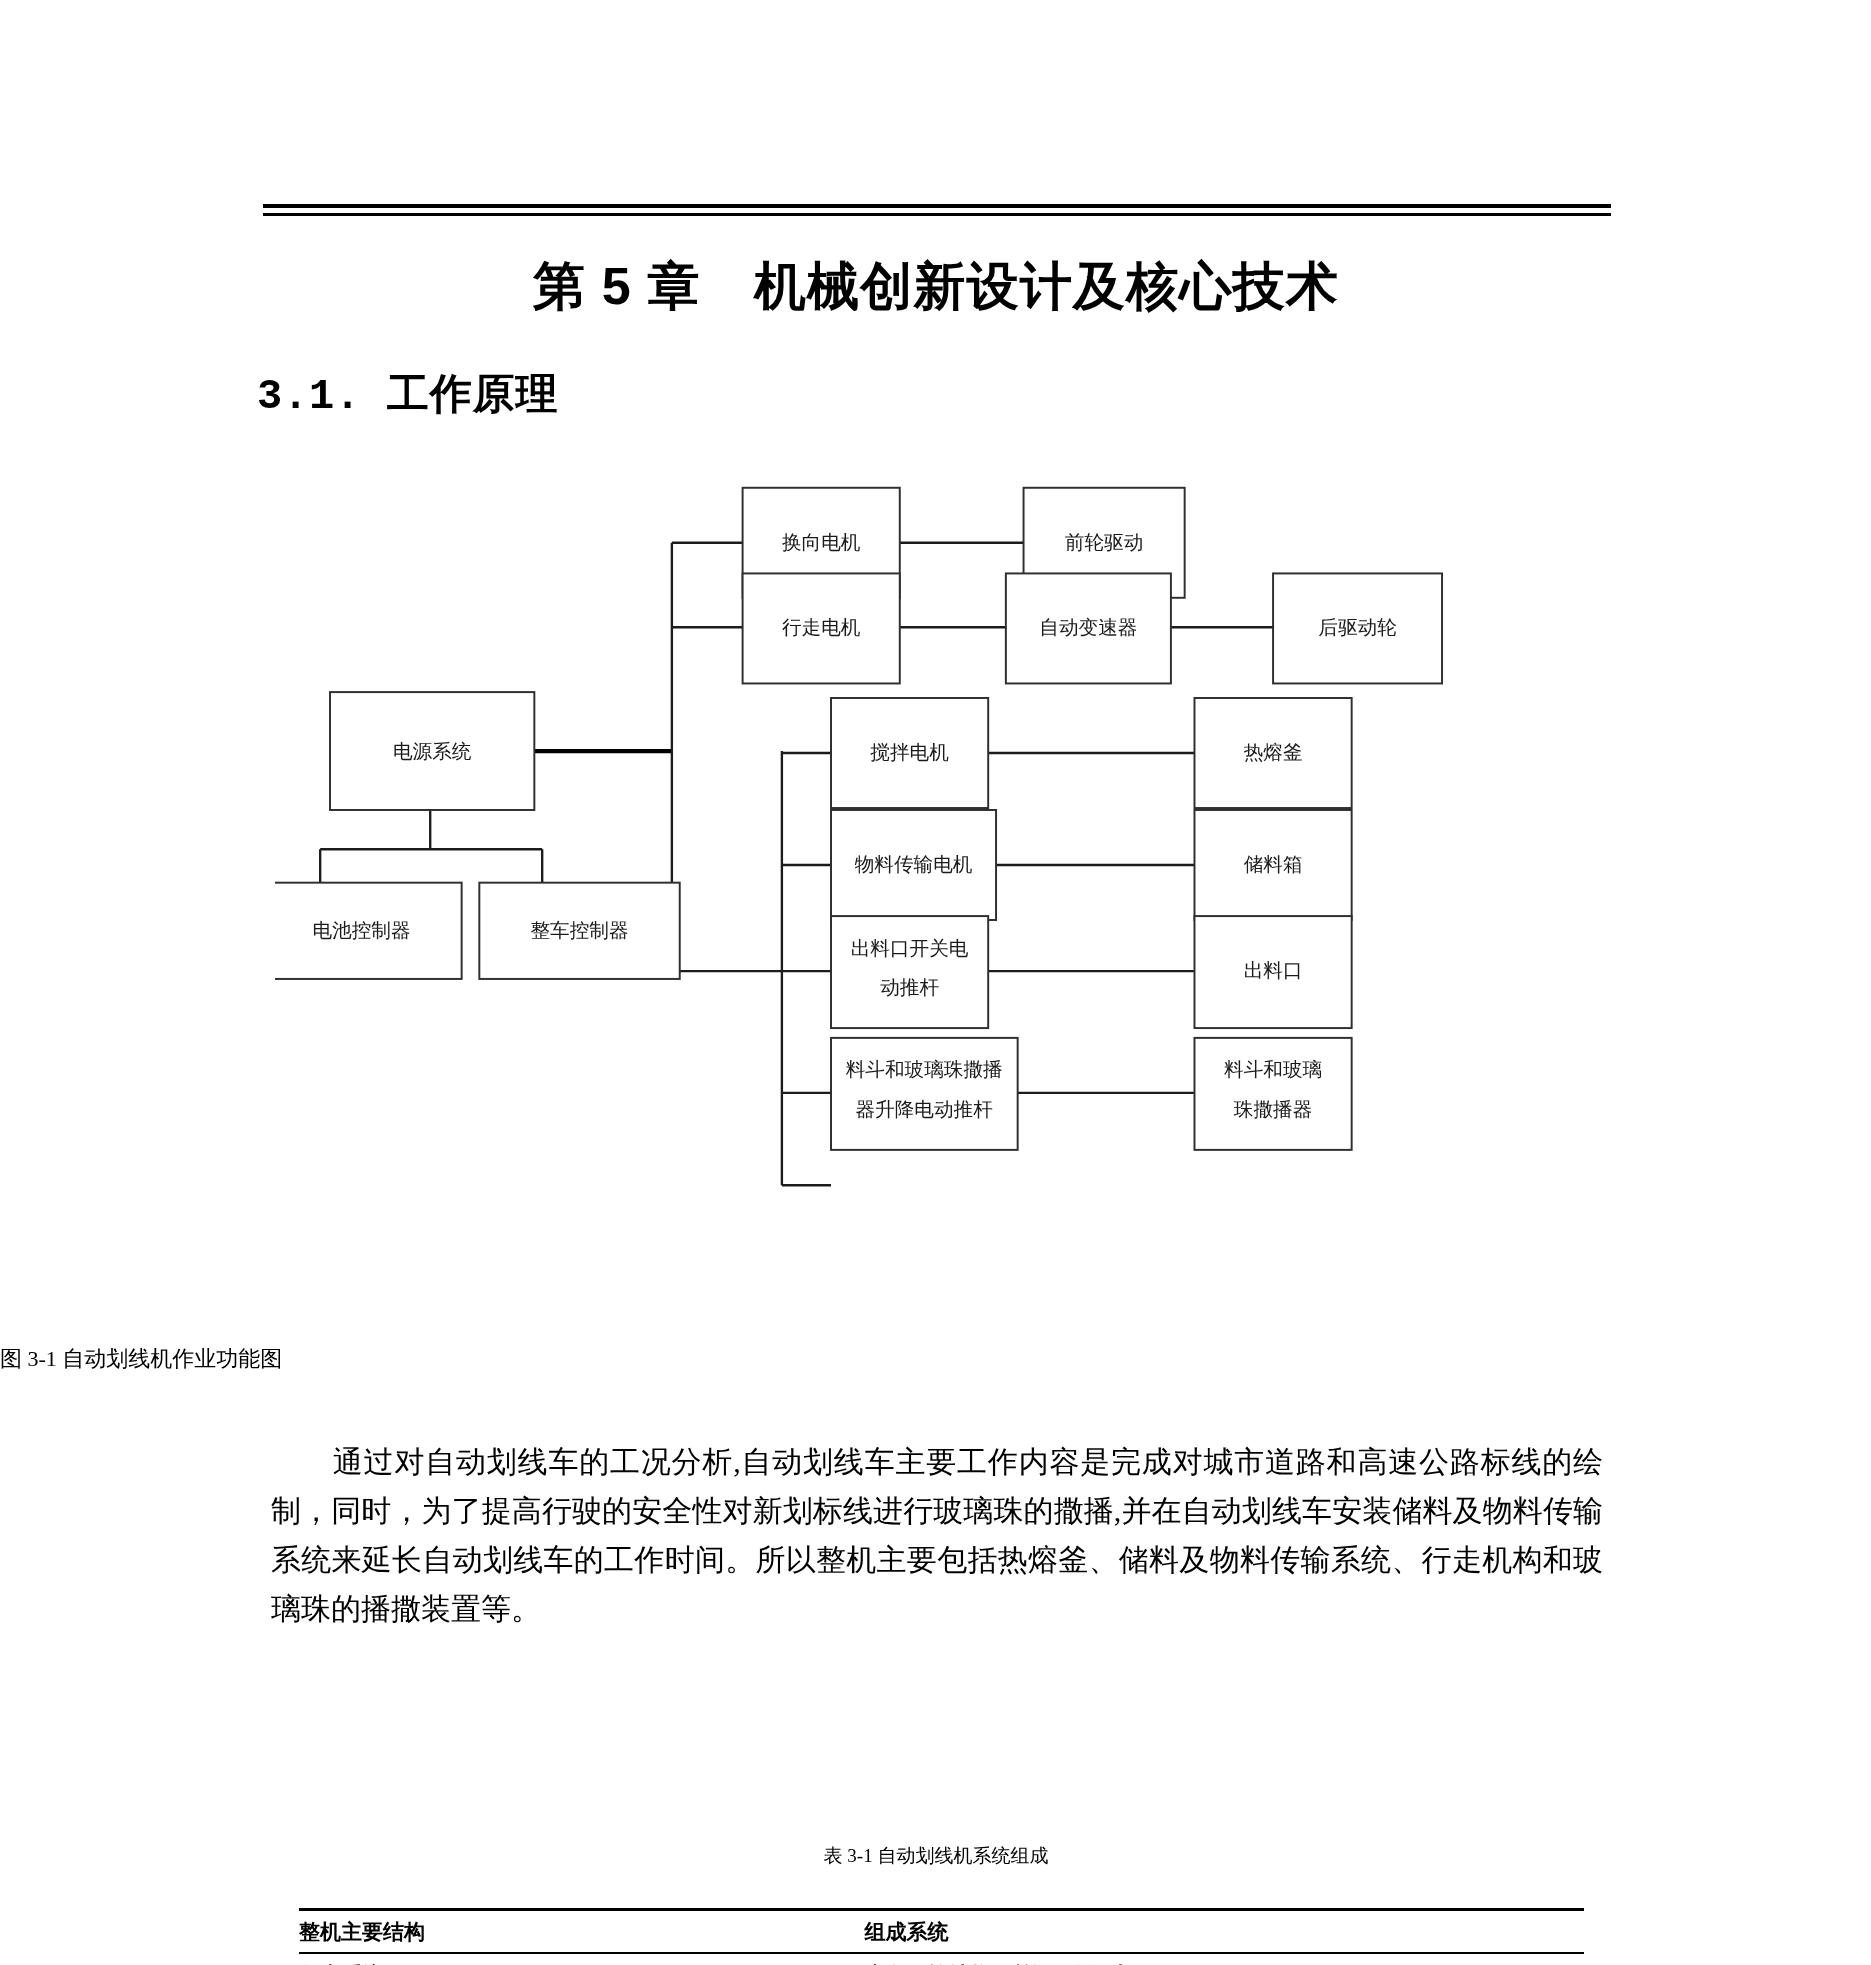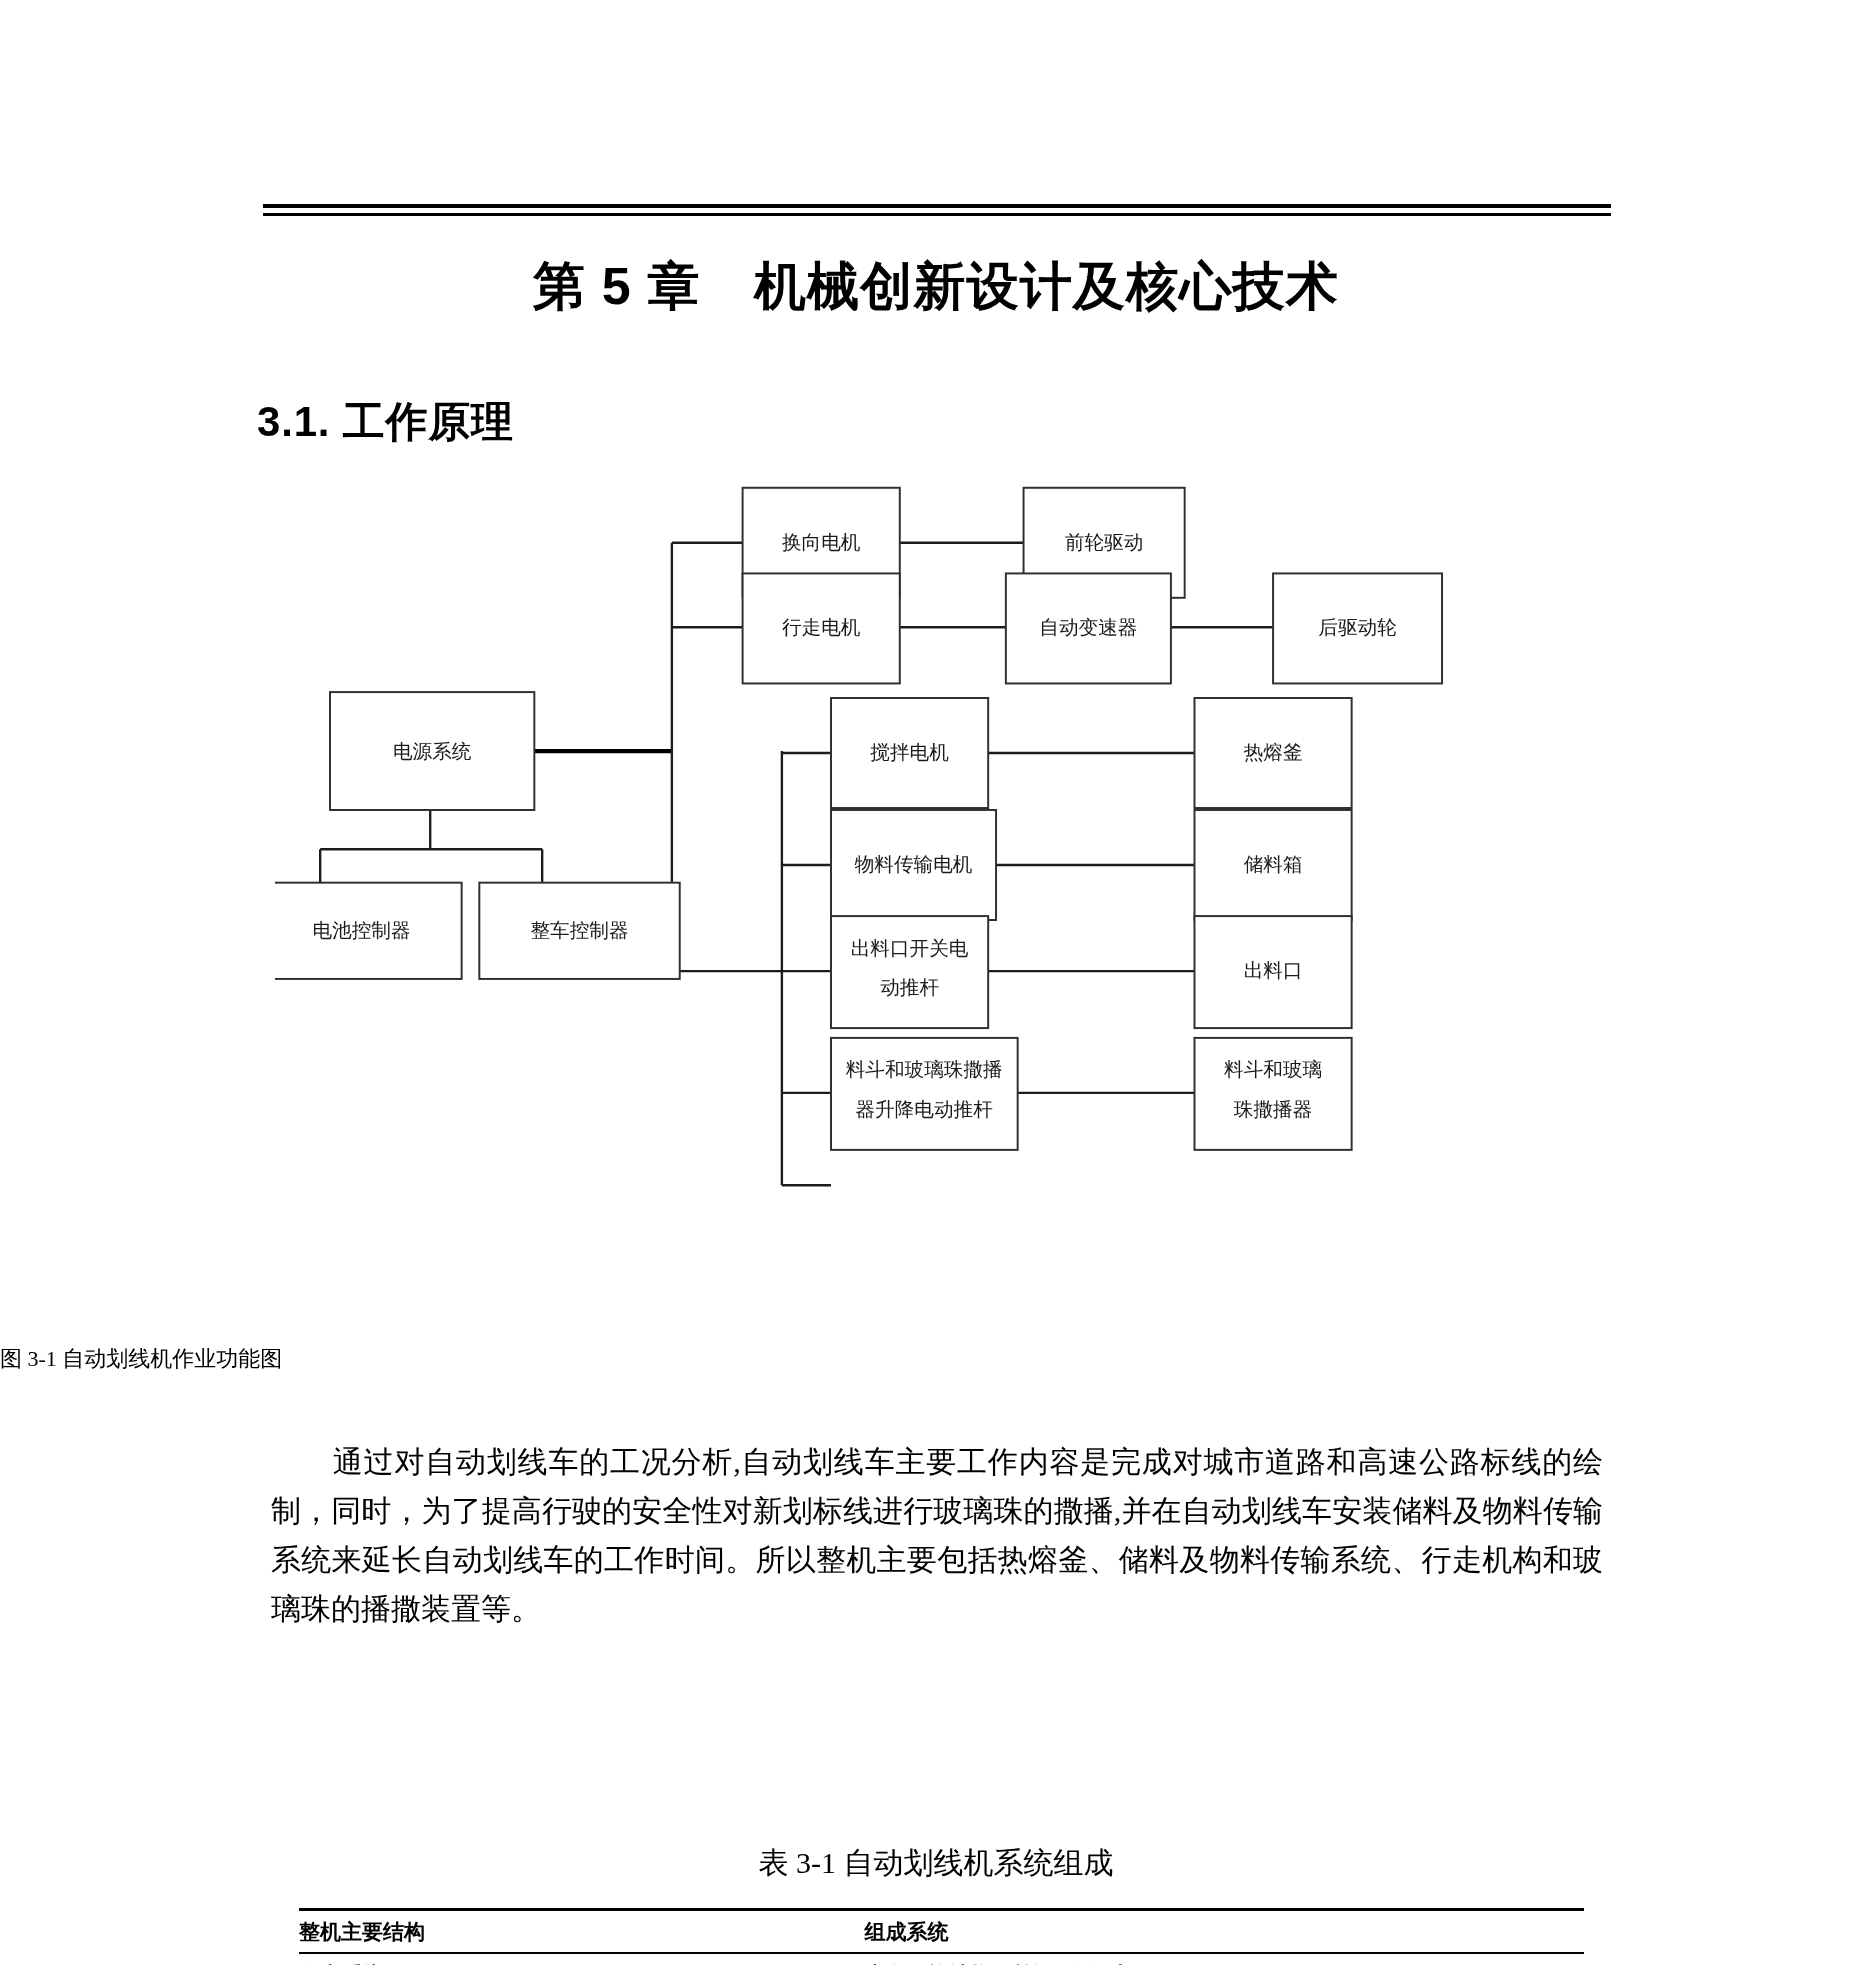--- a/index.html
+++ b/index.html
@@ -61,23 +61,22 @@
     font-family: "Liberation Sans", "DejaVu Sans", sans-serif;
   }
 
   
   .section-heading {
     position: absolute;
     top: 366px;
     left: 257px;
     font-size: 42px;
     font-weight: bold;
-    font-family: Liberation Sans, sans-serif;
+    font-family: Liberation Mono, monospace;
     letter-spacing: 0.8px;
-    margin-top: 28px;
   }
 
   
   .diagram {
     position: absolute;
     top: 464px;
     left: 275px;
     width: 1336px;
     height: 857px;
   }
@@ -113,21 +112,21 @@
     width: 100%;
     text-align: left;
     font-size: 22px;
   }
   .table-caption {
     position: absolute;
     top: 1843px;
     left: 0;
     width: 100%;
     text-align: center;
-    font-size: 30px;
+    font-size: 19px;
   }
 
   
   .body-para {
     position: absolute;
     left: 271px;
     width: 1332px;
     font-size: 30px;
     line-height: 49px;
     text-align: justify;

